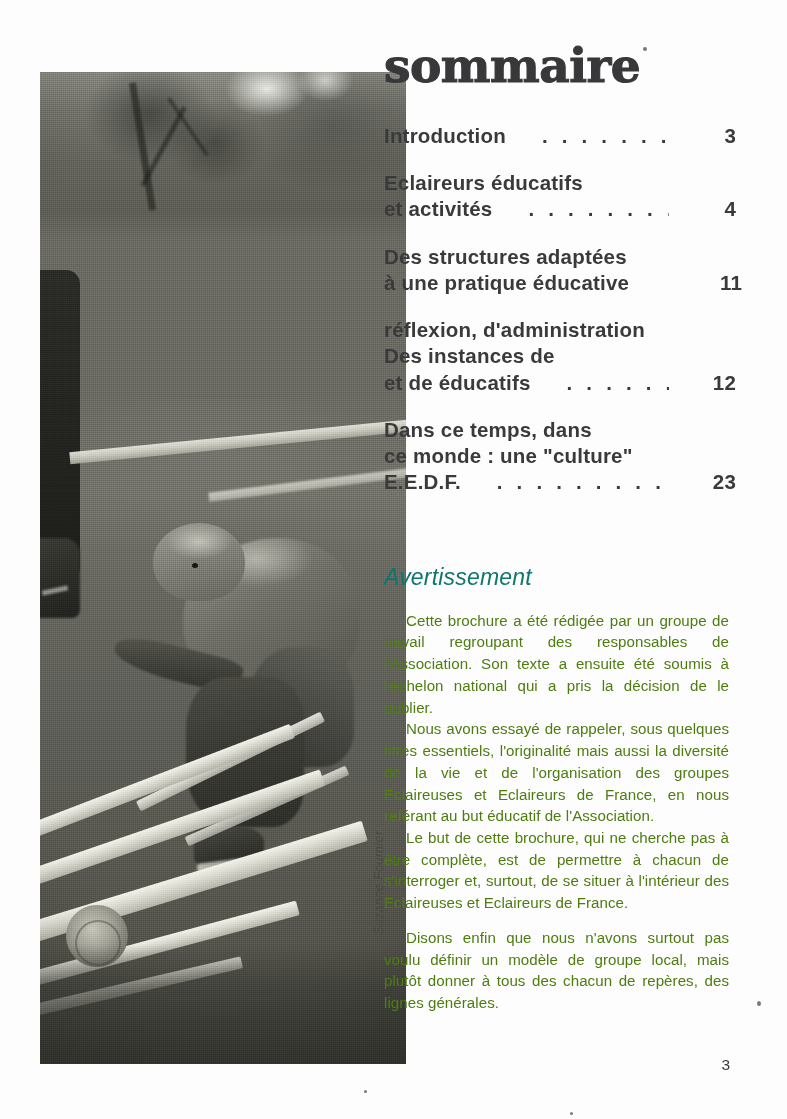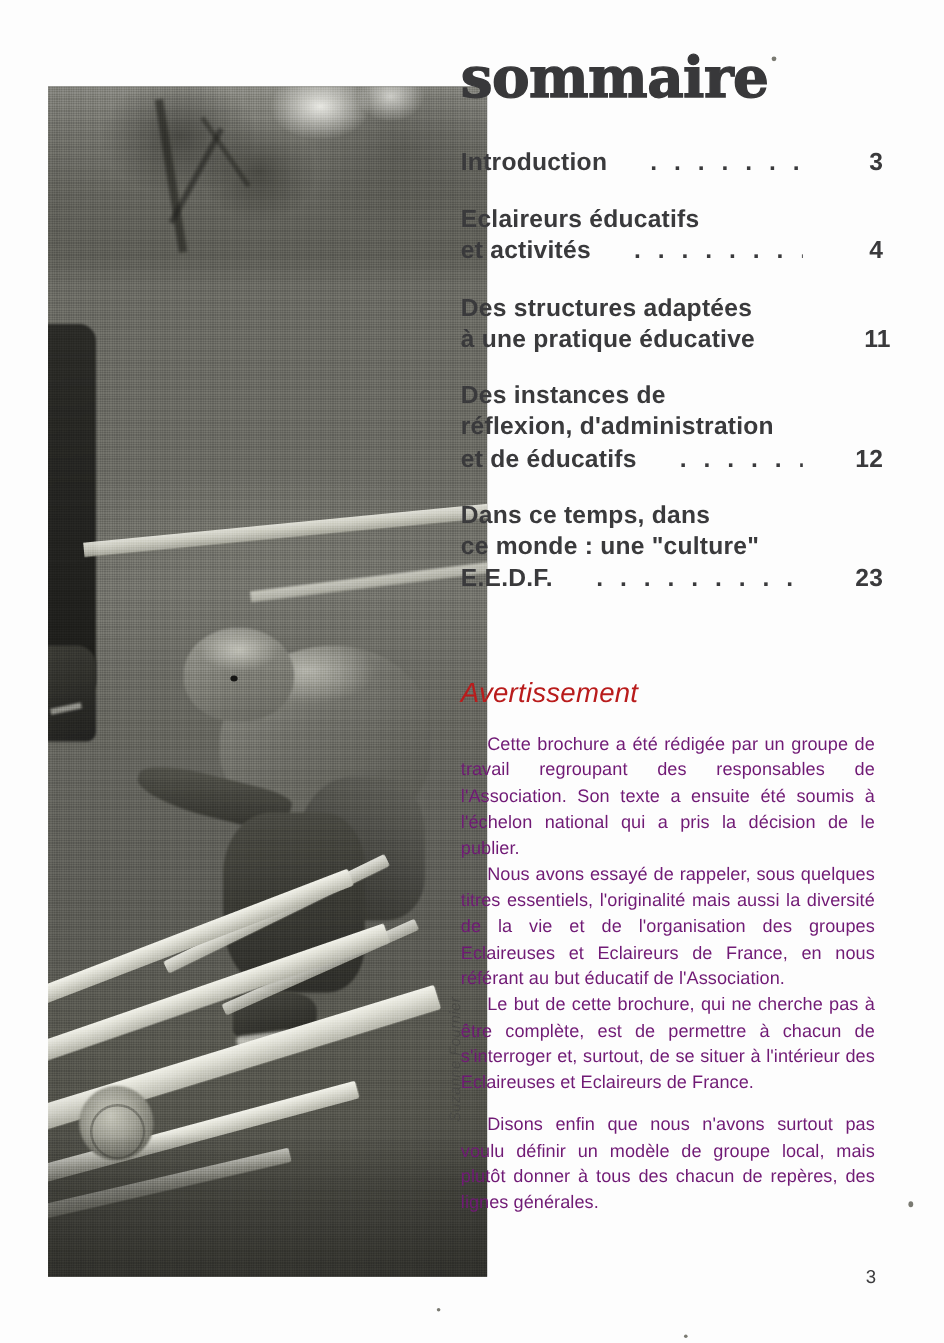--- a/index.html
+++ b/index.html
@@ -314,34 +314,34 @@
     font-weight: 700;
     font-size: 20.5px;
   }
   .toc-line.plain .pg { margin-left: 10px; }
 
   #avertissement-heading {
     margin-top: 68px;
     font-size: 23px;
     font-style: italic;
     font-weight: 400;
-    color: #b91c1c;
+    color: #0f766e;
     letter-spacing: .2px;
   }
 
   #body-text {
     margin-top: 9px;
     width: 345px;
   }
   .para {
     text-align: justify;
     text-indent: 22px;
     font-size: 15.1px;
     line-height: 1.44;
-    color: #701a75;
+    color: #4d7c0f;
     margin: 0;
     letter-spacing: .05px;
   }
   .para + .para { margin-top: 0; }
   .para.spaced { margin-top: 13px; }
 
   #page-number {
     position: absolute;
     right: 6px;
     top: 1056px;
@@ -425,24 +425,24 @@
       </div>
       <div class="toc-line plain">
         <span class="txt">à une pratique éducative</span>
         <span class="leader nolead"></span>
         <span class="pg">11</span>
       </div>
     </div>
 
     <div class="toc-entry">
       <div class="toc-line">
+        <span class="txt">réflexion, d'administration</span>
+      </div>
+      <div class="toc-line">
         <span class="txt">Des instances de</span>
-      </div>
-      <div class="toc-line">
-        <span class="txt">réflexion, d'administration</span>
       </div>
       <div class="toc-line">
         <span class="txt">et de éducatifs</span>
         <span class="leader">. . . . . . . . . . . . . . . . . . . . . . . . . . . . . .</span>
         <span class="pg">12</span>
       </div>
     </div>
 
     <div class="toc-entry">
       <div class="toc-line">

